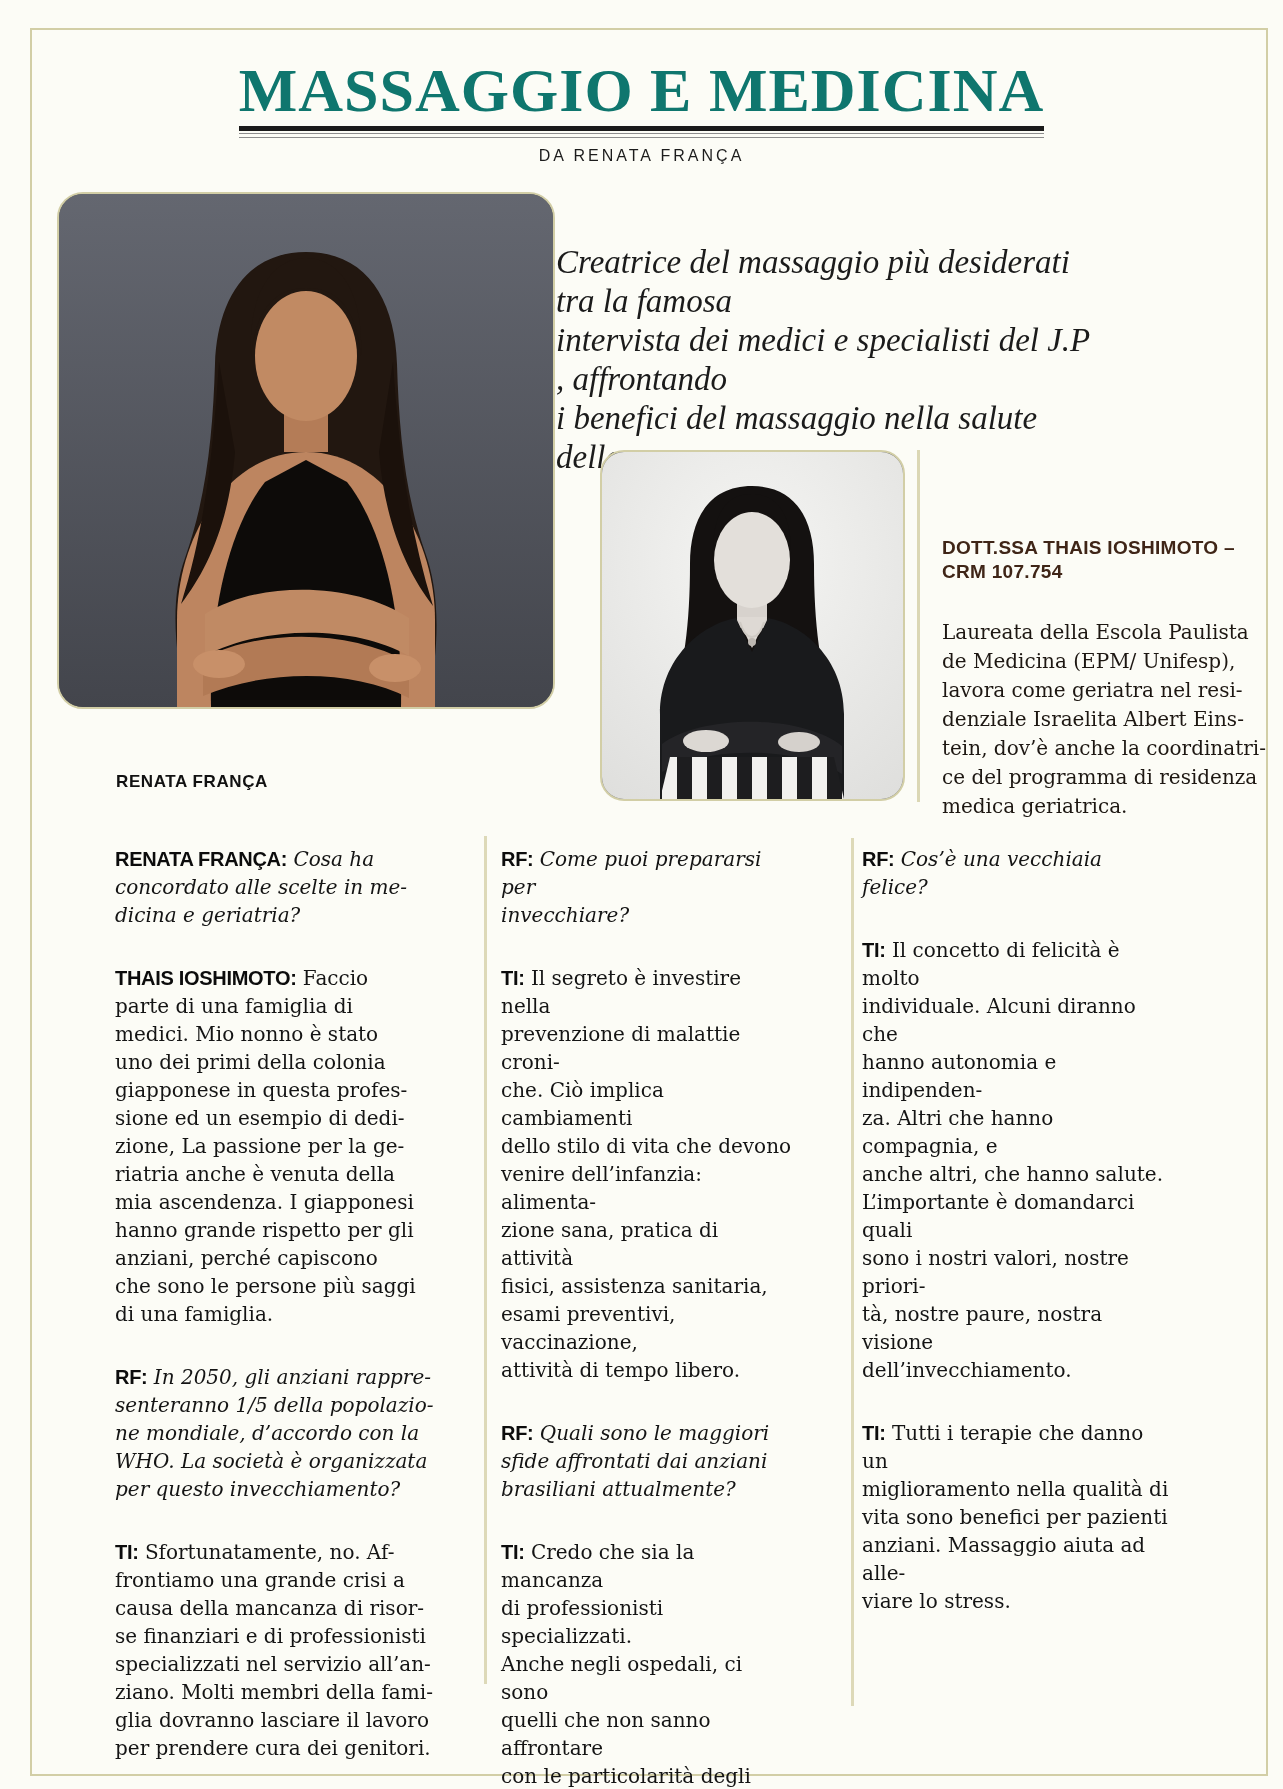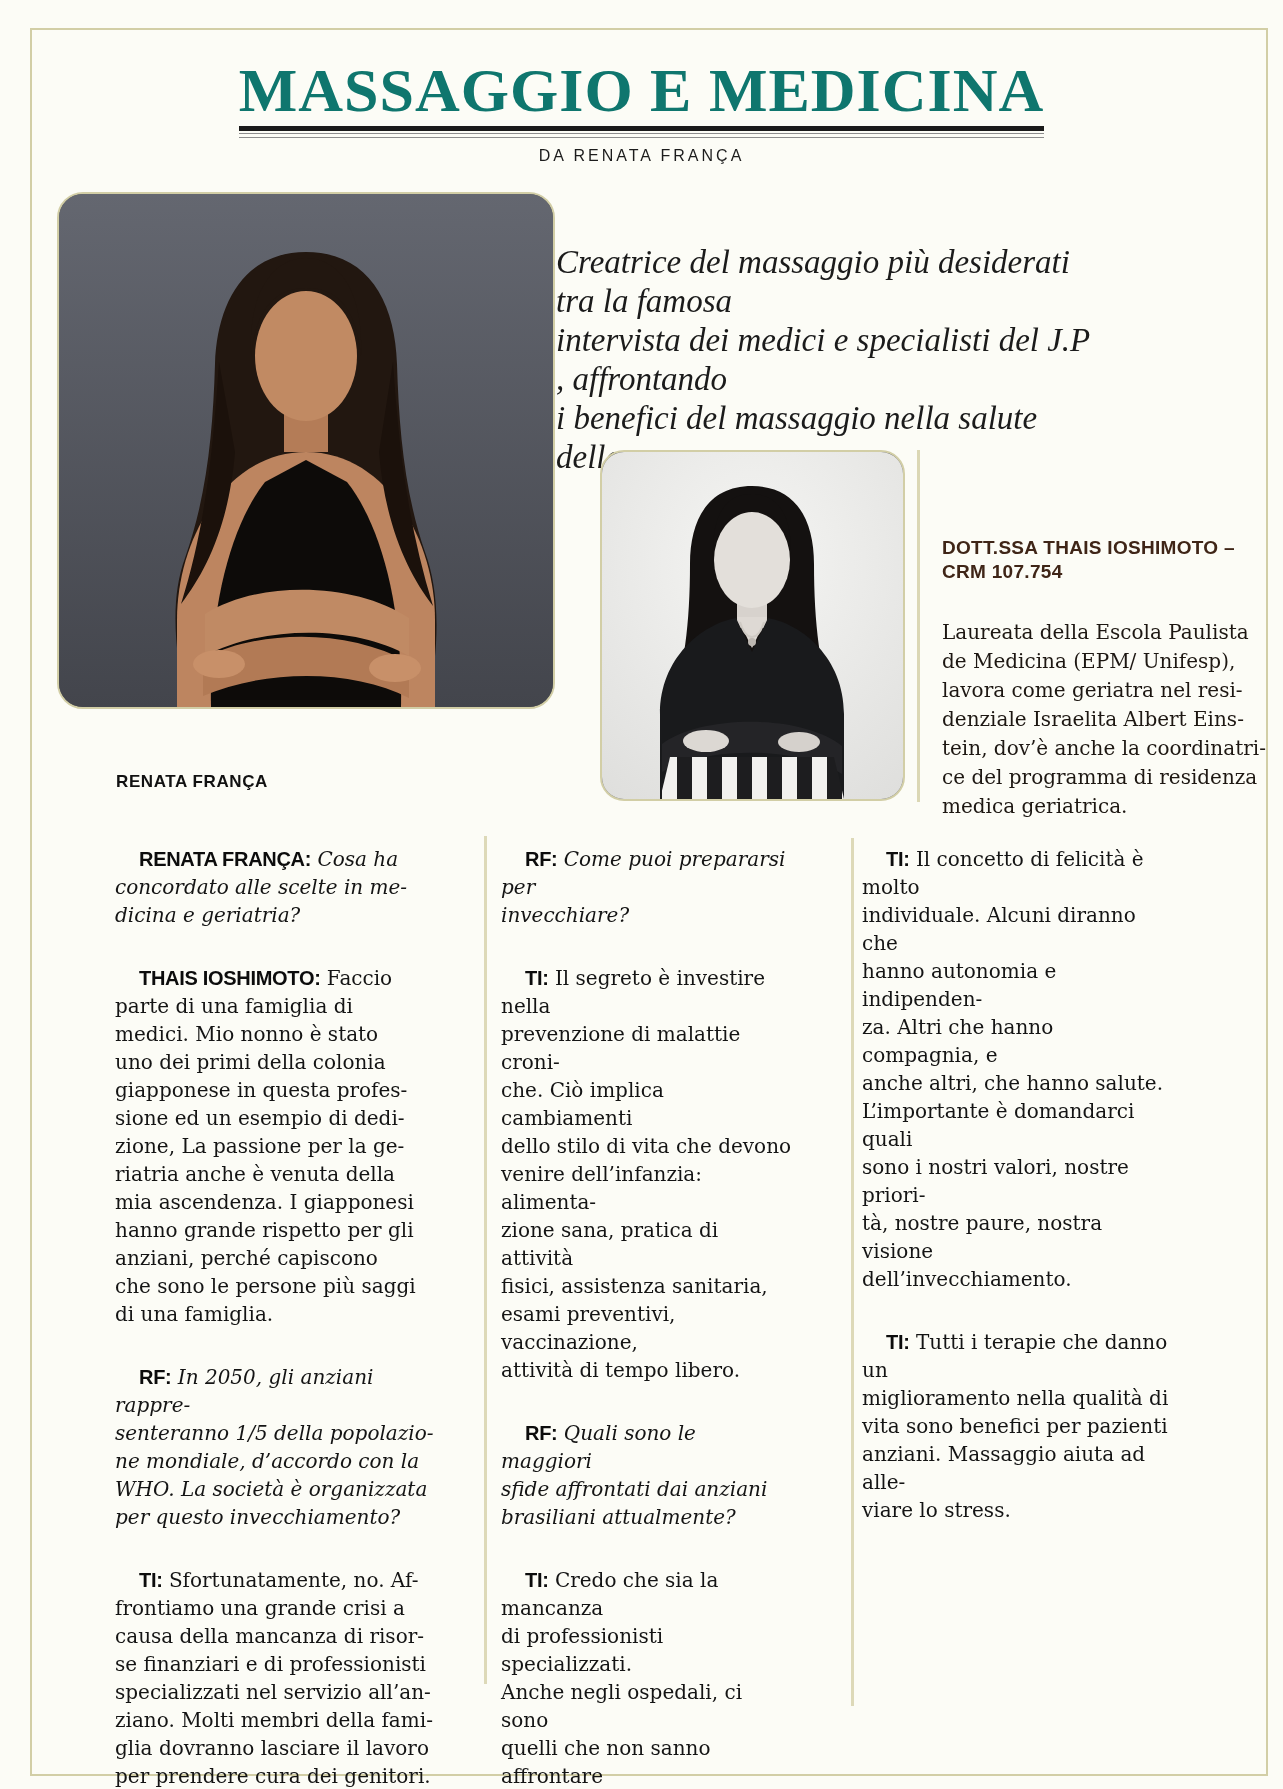--- a/index.html
+++ b/index.html
@@ -63,21 +63,21 @@
   .col-3{left:862px;width:312px;}
   .col-rule{position:absolute;width:3px;background:#ddd9b8;}
   .col-rule-1{left:484px;top:836px;height:848px;}
   .col-rule-2{left:851px;top:838px;height:868px;}
   p.para{
     margin:0 0 35px 0;font-family:"DejaVu Serif", serif;
     font-size:20px;line-height:28px;color:#141414;
   }
   .spk{
     font-family:"Liberation Sans", sans-serif;font-weight:700;
-    letter-spacing:-.3px;color:#0c0c0c;font-style:normal;font-size:20px;margin-left:24px;
+    letter-spacing:-.3px;color:#0c0c0c;font-style:normal;font-size:20px;
   }
   p.q .body-text{font-style:italic;}
 </style>
 </head>
 <body style="background: rgb(252, 252, 246);">
 
 <div class="frame" style="border-color: rgb(210, 206, 166);"></div>
 
 <div class="title-wrap">
   <div class="title-inner">
@@ -226,20 +226,21 @@
 quelli che non sanno affrontare
 con le particolarità degli anzia-
 ni. L’infantilizzazione è uno
 esempio. Molte persone tratta-
 no gli anziani quando bambini,
 lo che è una grande mancanza
 di rispetto e anche preconcetto.</span></p>
 </div>
 
 <div class="col col-3">
+  <p class="para q"><span class="spk">RF:</span><span class="body-text preline"> Cos’è una vecchiaia felice?</span></p>
   <p class="para a"><span class="spk">TI:</span><span class="body-text preline"> Il concetto di felicità è molto
 individuale. Alcuni diranno che
 hanno autonomia e indipenden-
 za. Altri che hanno compagnia, e
 anche altri, che hanno salute.
 L’importante è domandarci quali
 sono i nostri valori, nostre priori-
 tà, nostre paure, nostra visione
 dell’invecchiamento.</span></p>
   <p class="para a"><span class="spk">TI:</span><span class="body-text preline"> Tutti i terapie che danno un

